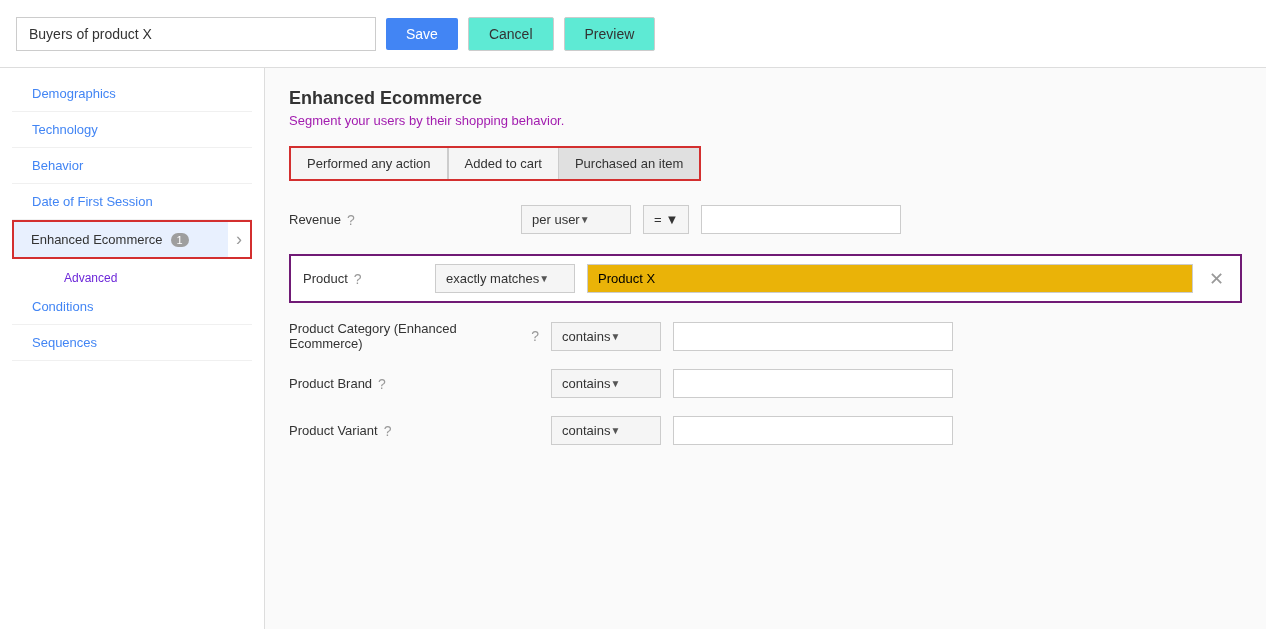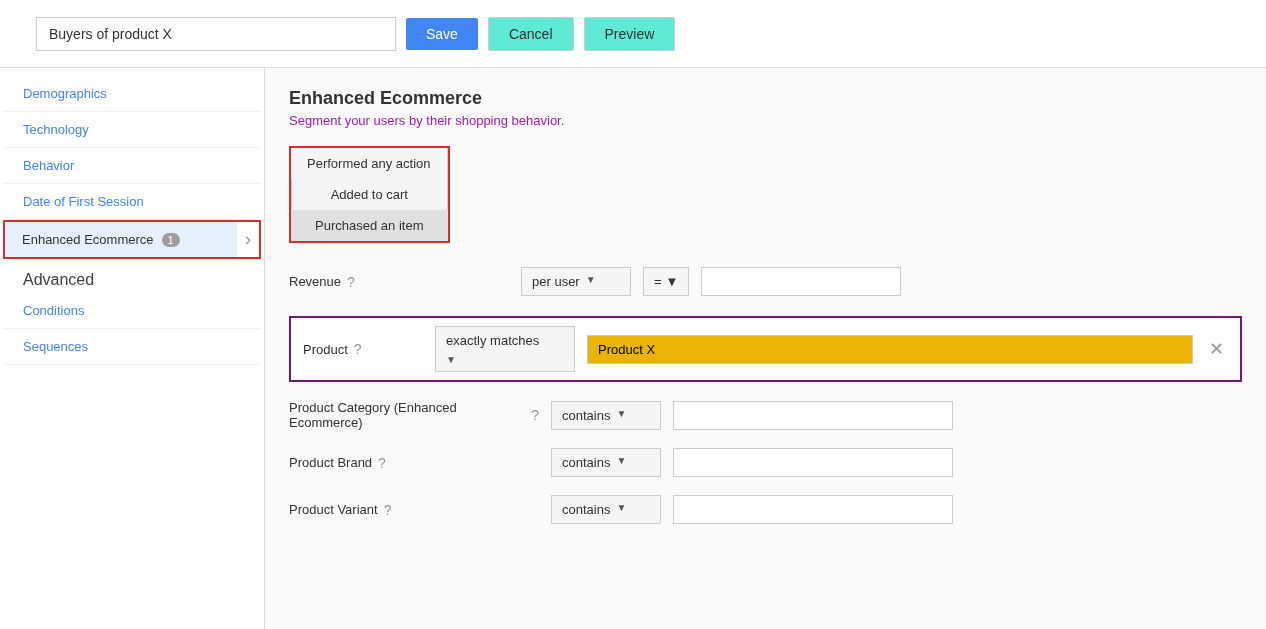--- a/index.html
+++ b/index.html
@@ -15,21 +15,20 @@
       gap: 10px;
       height: 68px;
     }
     .segment-name-input {
       border: 1px solid #ccc;
       padding: 8px 12px;
       font-size: 14px;
       width: 360px;
       outline: none;
       color: #333;
-      margin-left: 20px;
     }
     .btn-save {
       background: #4285f4;
       color: #fff;
       border: none;
       padding: 8px 20px;
       font-size: 14px;
       cursor: pointer;
       border-radius: 2px;
     }
@@ -47,21 +46,21 @@
     .main-layout {
       display: flex;
       height: calc(629px - 68px);
     }
 
     
     .sidebar {
       width: 265px;
       background: #fff;
       border-right: 1px solid #ddd;
-      padding: 8px 3px;
+      padding: 8px 12px;
       flex-shrink: 0;
     }
     .sidebar-item {
       padding: 10px 20px;
       cursor: pointer;
       color: #4285f4;
       font-size: 13px;
       border-bottom: 1px solid #f0f0f0;
       display: flex;
       align-items: center;
@@ -77,23 +76,24 @@
     }
     .sidebar-item .badge {
       background: #9e9e9e;
       color: #fff;
       border-radius: 10px;
       padding: 1px 6px;
       font-size: 11px;
     }
     .sidebar-section-label {
       padding: 12px 20px 4px;
-      font-size: 16px;
-      color: #404040;
+      font-size: 12px;
+      color: #6d28d9;
       text-transform: none;
+      margin-left: 32px;
     }
 
     
     .content {
       flex: 1;
       background: #fafafa;
       padding: 20px 24px;
       overflow-y: auto;
     }
     .content-title {
@@ -149,21 +149,21 @@
       cursor: pointer;
     }
 
     .select-dropdown {
       border: 1px solid #ccc;
       background: #f5f5f5;
       padding: 6px 10px;
       font-size: 13px;
       cursor: pointer;
       display: flex;
-      gap: 6px;
+      align-items: center;
       min-width: 110px;
     }
     .select-dropdown .arrow {
       font-size: 10px;
       color: #555;
     }
     .equals-dropdown {
       border: 1px solid #ccc;
       background: #f5f5f5;
       padding: 6px 10px;
@@ -267,21 +267,21 @@
     <div class="sidebar-item">
       <span>Sequences</span>
     </div>
   </div>
 
   <div class="content">
     <div class="content-title">Enhanced Ecommerce</div>
     <div class="content-subtitle">Segment your users by their shopping behavior.</div>
 
     <div class="action-tabs-wrapper">
-      <div style="display:inline-flex; border: 2px solid #d32f2f; flex-direction: column;">
+      <div style="display:inline-flex; border: 2px solid #d32f2f;">
         <button class="action-tab">Performed any action</button>
         <button class="action-tab" style="border-left: 1px solid #ccc; border-right: 1px solid #ccc;">Added to cart</button>
         <button class="action-tab active">Purchased an item</button>
       </div>
     </div>
 
     <div class="revenue-row">
       <div class="field-label">
         <span>Revenue</span>
         <span class="help-icon">?</span>
@@ -295,21 +295,21 @@
         <span class="arrow">▼</span>
       </div>
       <input class="text-input" type="text" style="">
     </div>
 
     <div class="product-row-highlight">
       <div class="field-label">
         <span>Product</span>
         <span class="help-icon">?</span>
       </div>
-      <div class="select-dropdown" style="min-width:140px;flex-direction:column;">
+      <div class="select-dropdown" style="min-width:140px;">
         <span>exactly matches</span>
         <span class="arrow">▼</span>
       </div>
       <input class="product-value-input" type="text" value="Product X" style="">
       <span class="clear-btn">✕</span>
     </div>
 
     <div class="field-row">
       <div class="field-label" style="width:250px;">
         <span>Product Category (Enhanced Ecommerce)</span>

